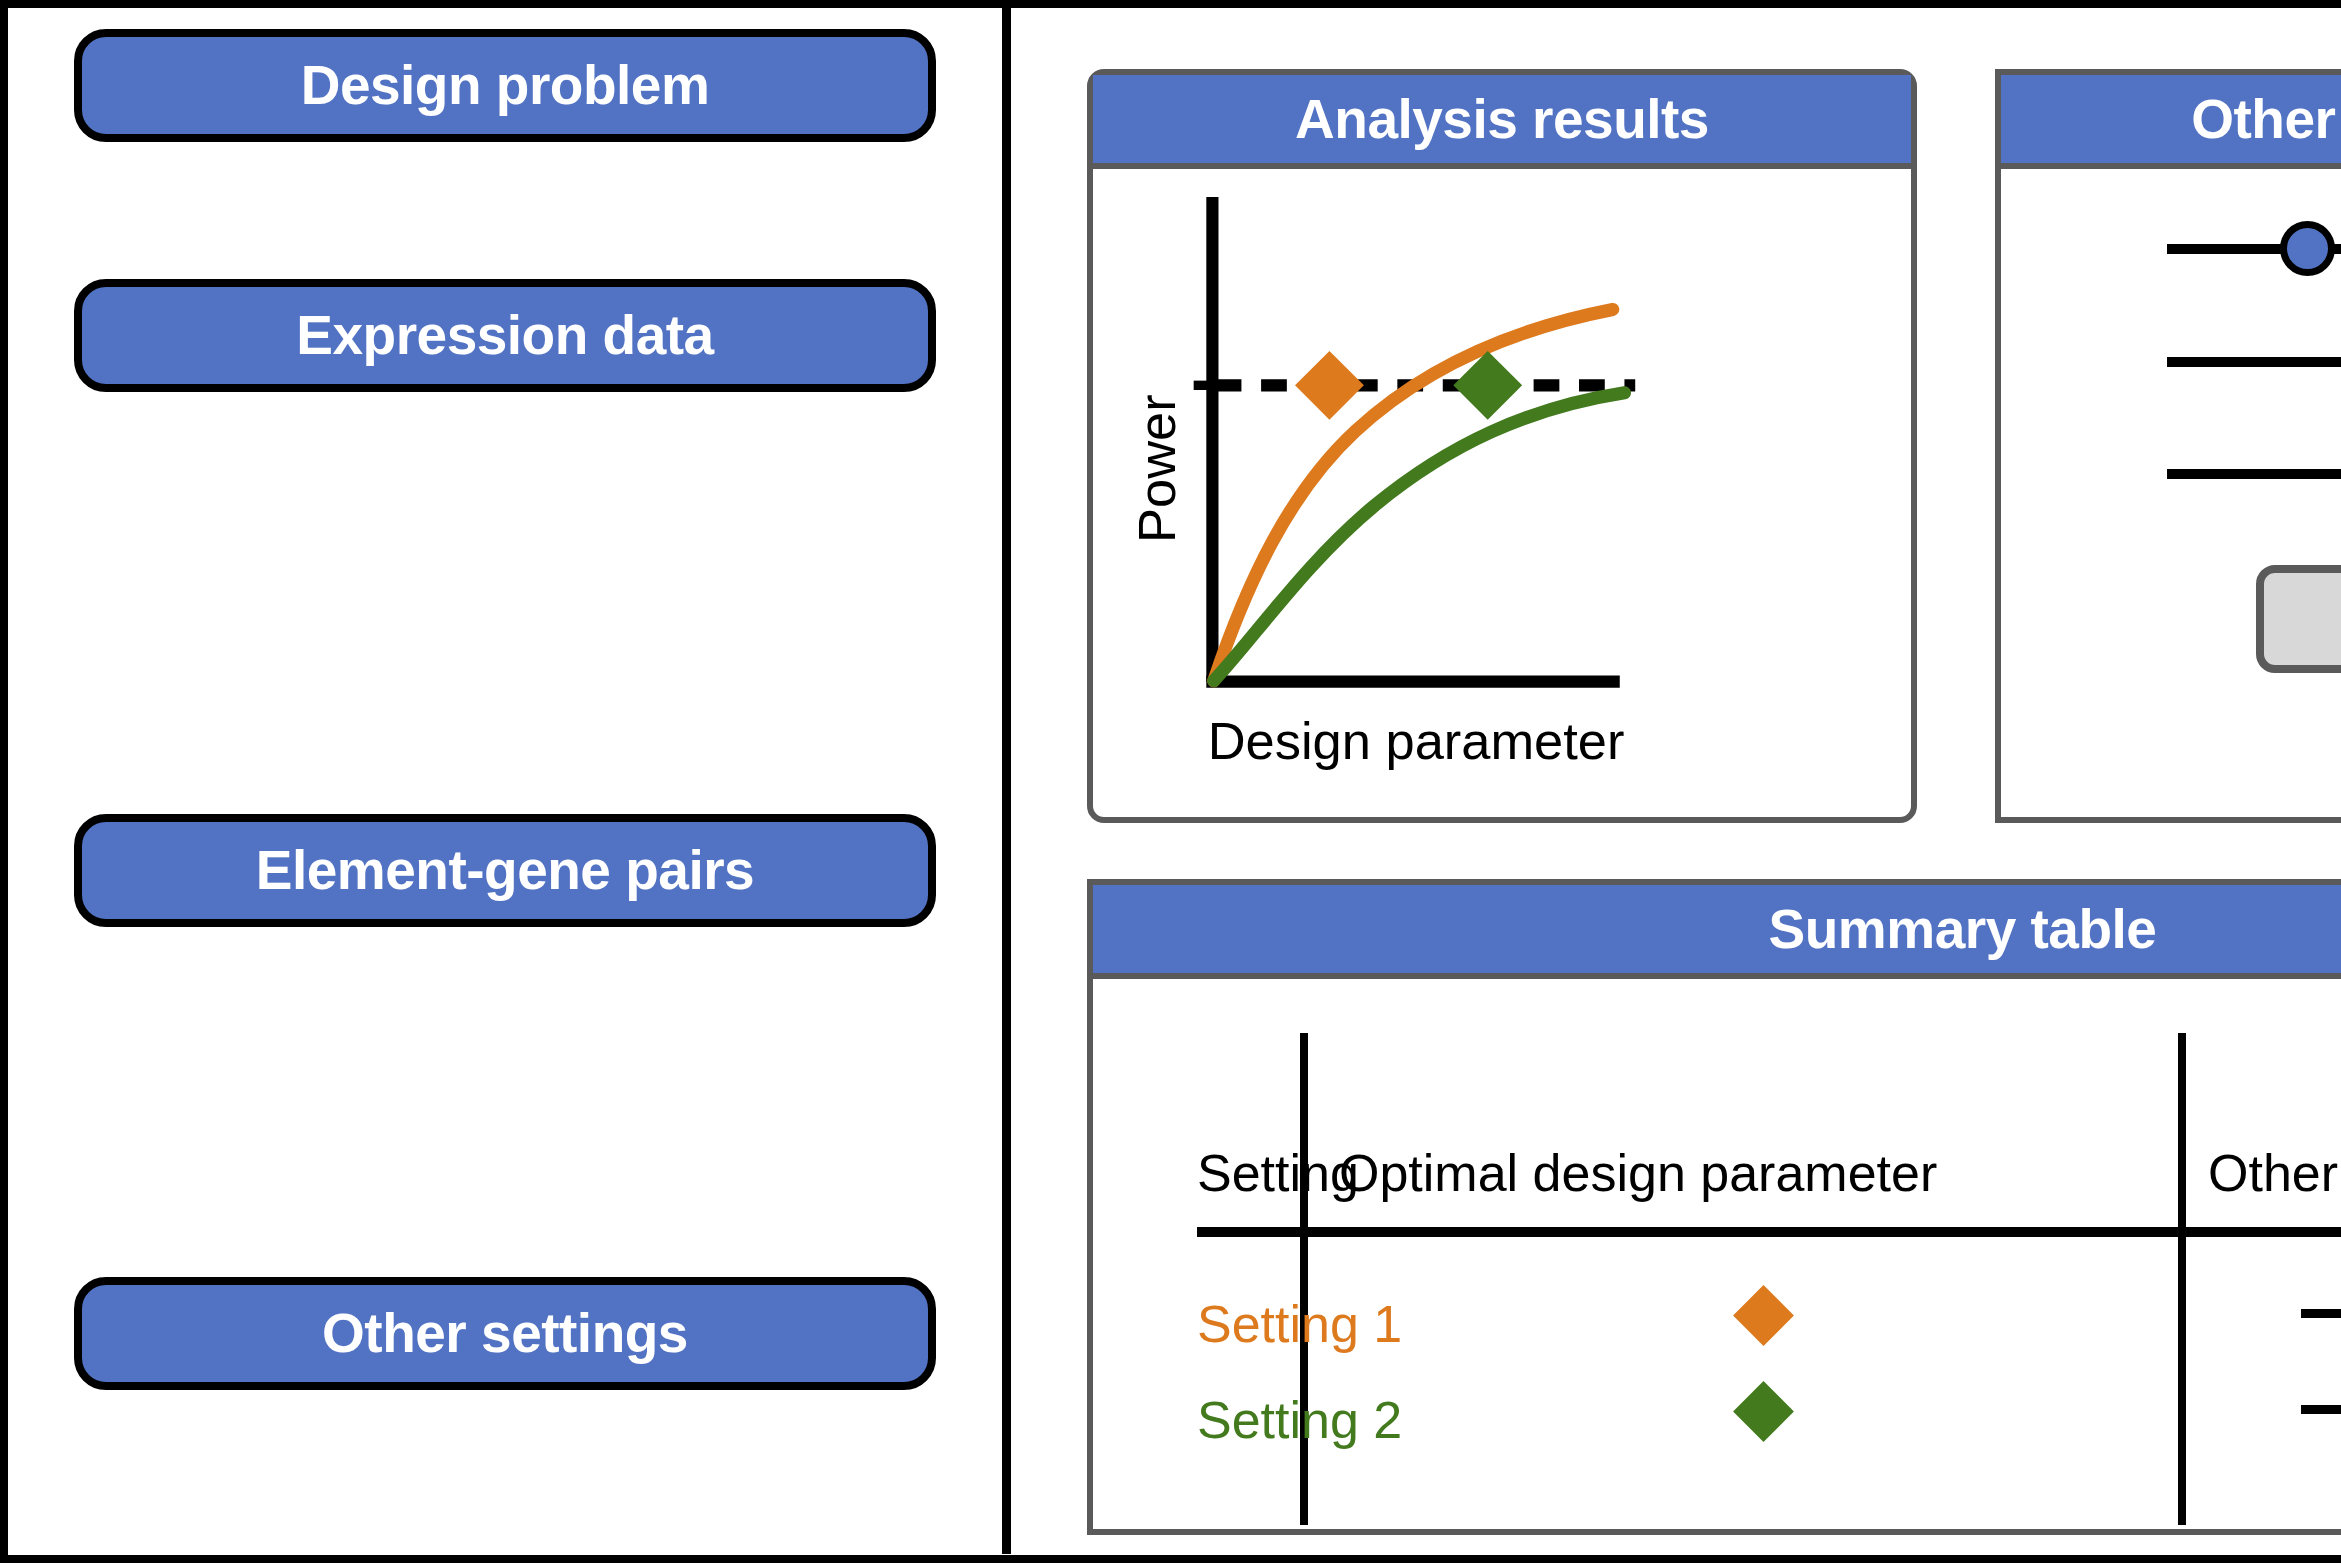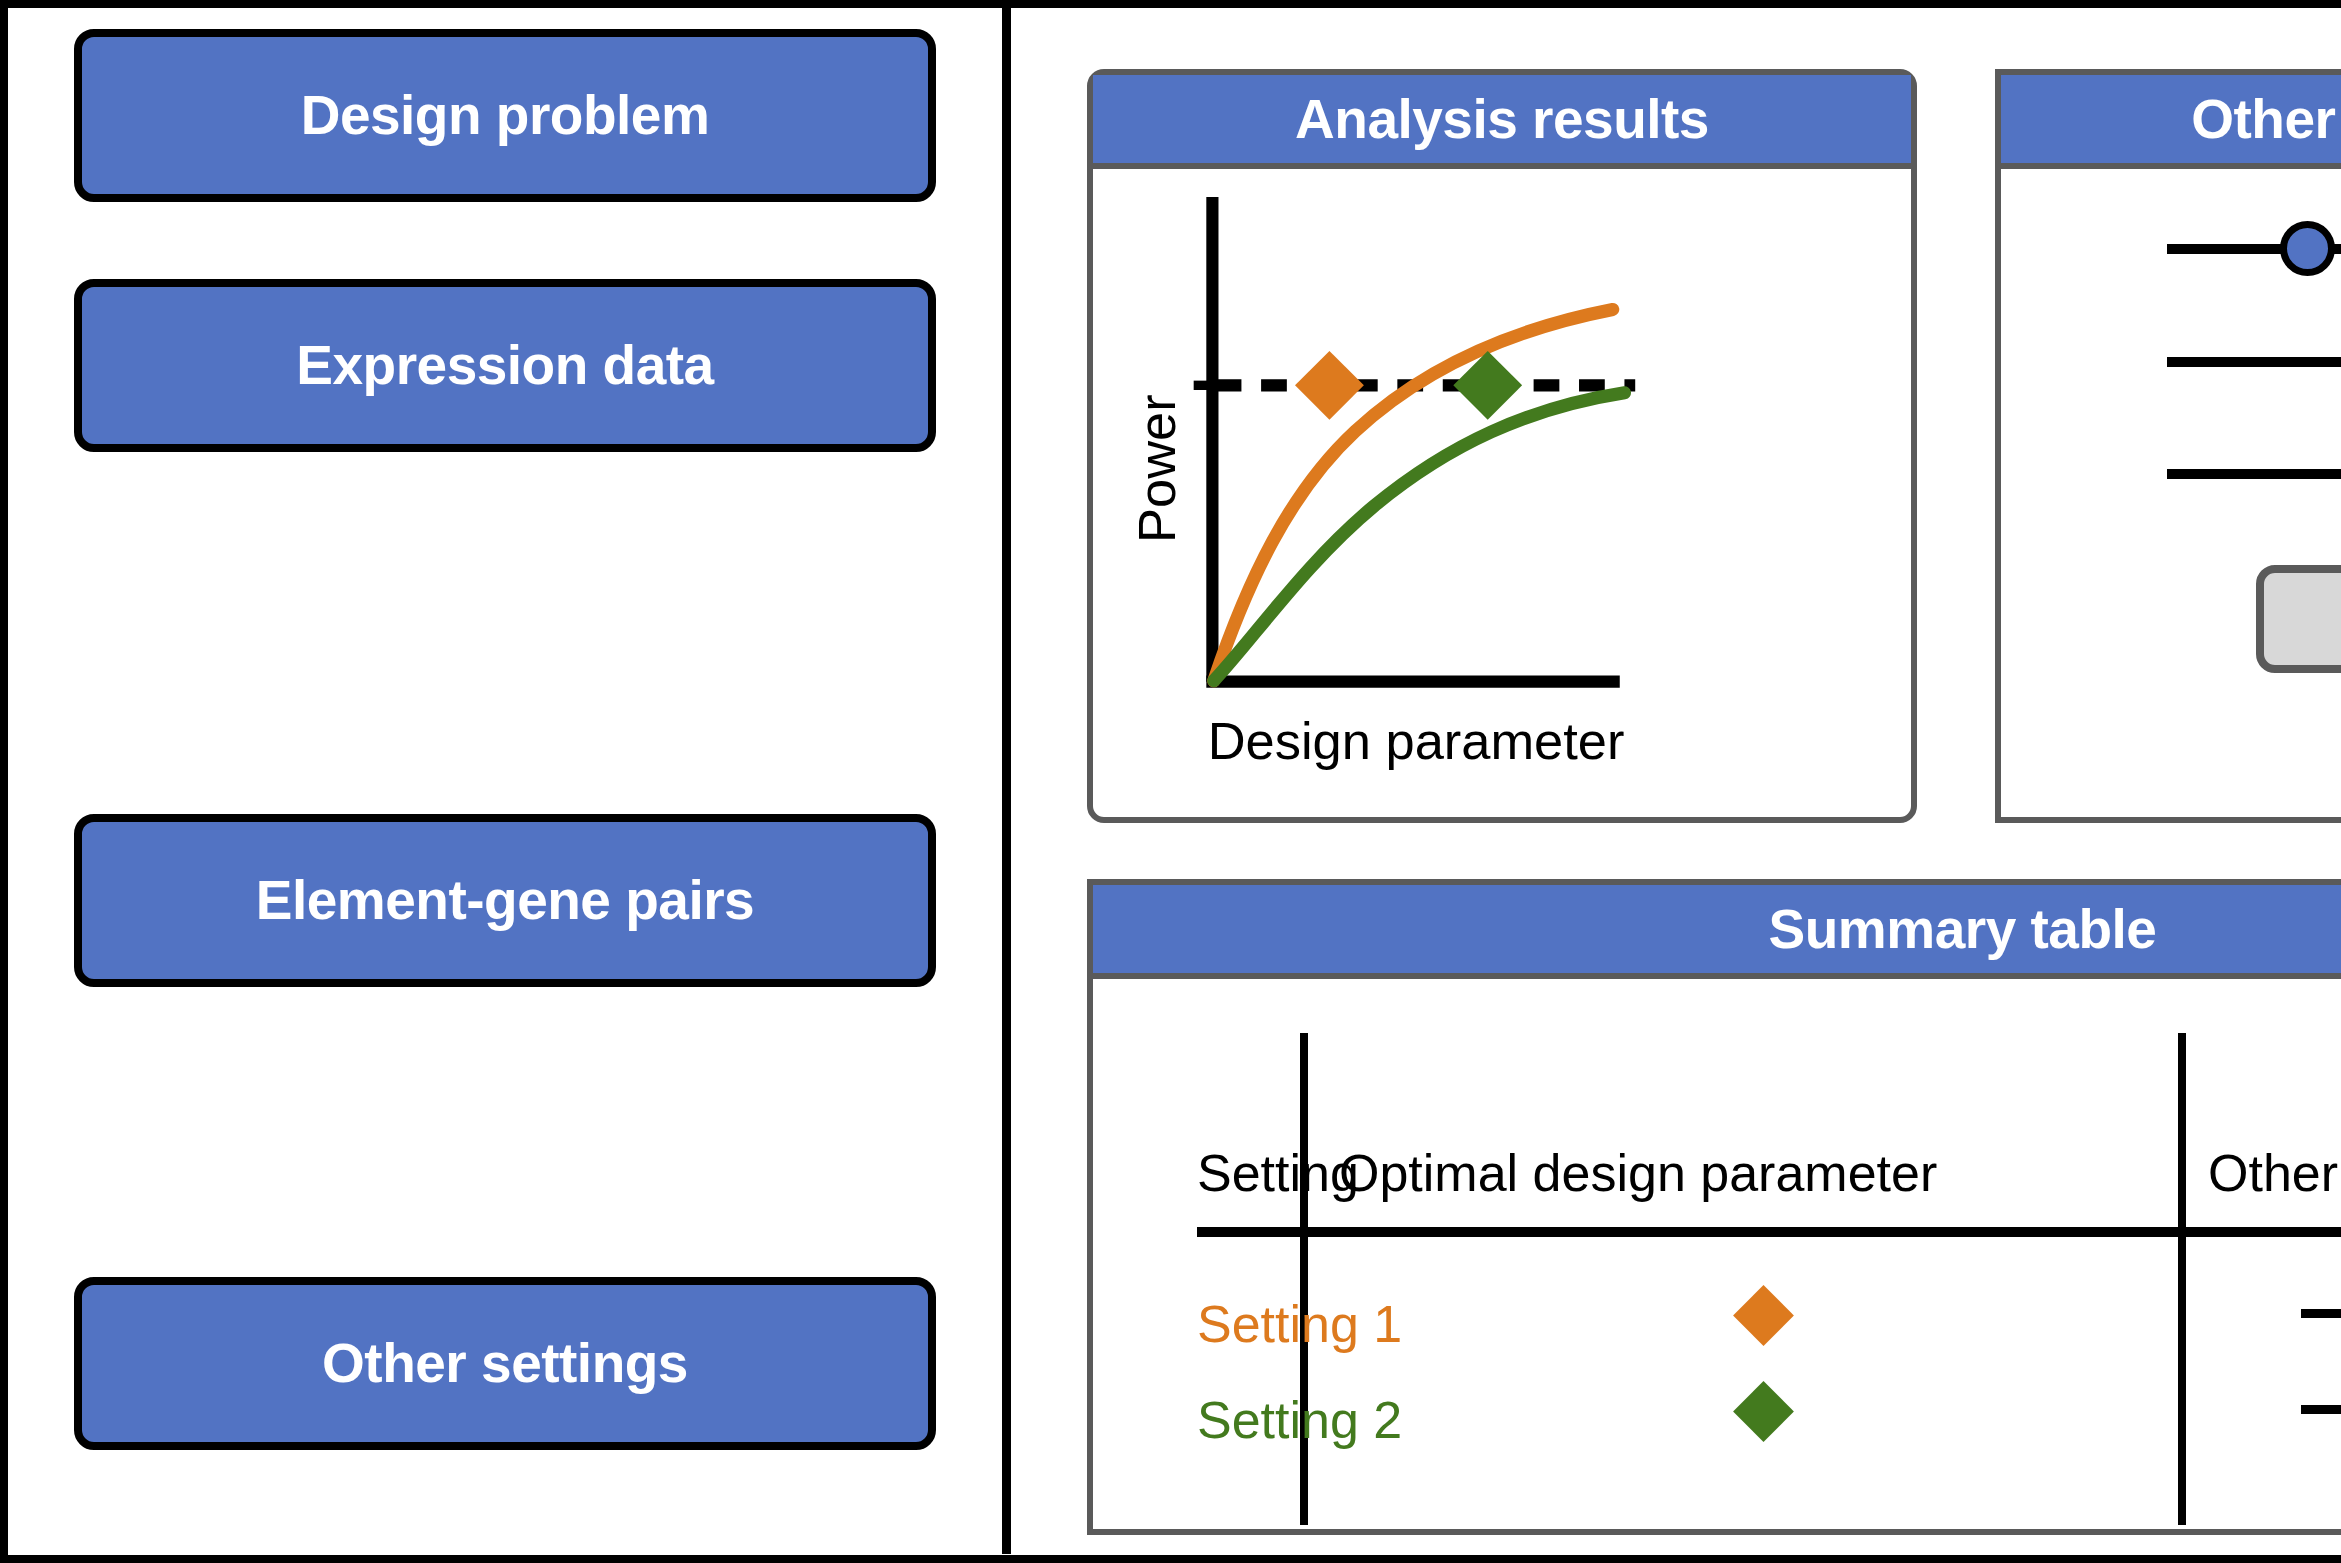--- a/index.html
+++ b/index.html
@@ -7,22 +7,22 @@
 
   #root{position:relative;width:2873px;height:1563px;box-sizing:border-box;
         border:8.4px solid #000000;background:#ffffff;}
 
   
   #sidebar{position:absolute;left:0;top:0;width:994px;height:1546px;}
   #column-divider{position:absolute;left:994px;top:0;width:9px;height:1546px;background:#000000;}
   #workspace{position:absolute;left:1003px;top:0;right:0;height:1546px;}
 
   
-  .nav-btn{position:absolute;left:66px;width:862px;height:173px;
-           background:#5273C3;border:8px solid #000000;border-radius:20px;
+  .nav-btn{position:absolute;left:66px;width:862px;height:113px;
+           background:#5273C3;border:8px solid #000000;border-radius:32px;
            box-sizing:border-box;display:flex;align-items:center;justify-content:center;}
   .nav-btn span{color:#ffffff;font-size:55px;font-weight:bold;letter-spacing:-0.5px;
                 line-height:1;white-space:nowrap;}
 
   
   .panel{position:absolute;box-sizing:border-box;border:6px solid #5A5A5A;background:#ffffff;}
   .panel-header{height:94px;background:#5273C3;border-bottom:6px solid #5A5A5A;
                 display:flex;align-items:center;justify-content:center;box-sizing:border-box;}
   .panel-header span{color:#ffffff;font-size:55px;font-weight:bold;letter-spacing:-0.5px;
                      line-height:1;white-space:nowrap;}

